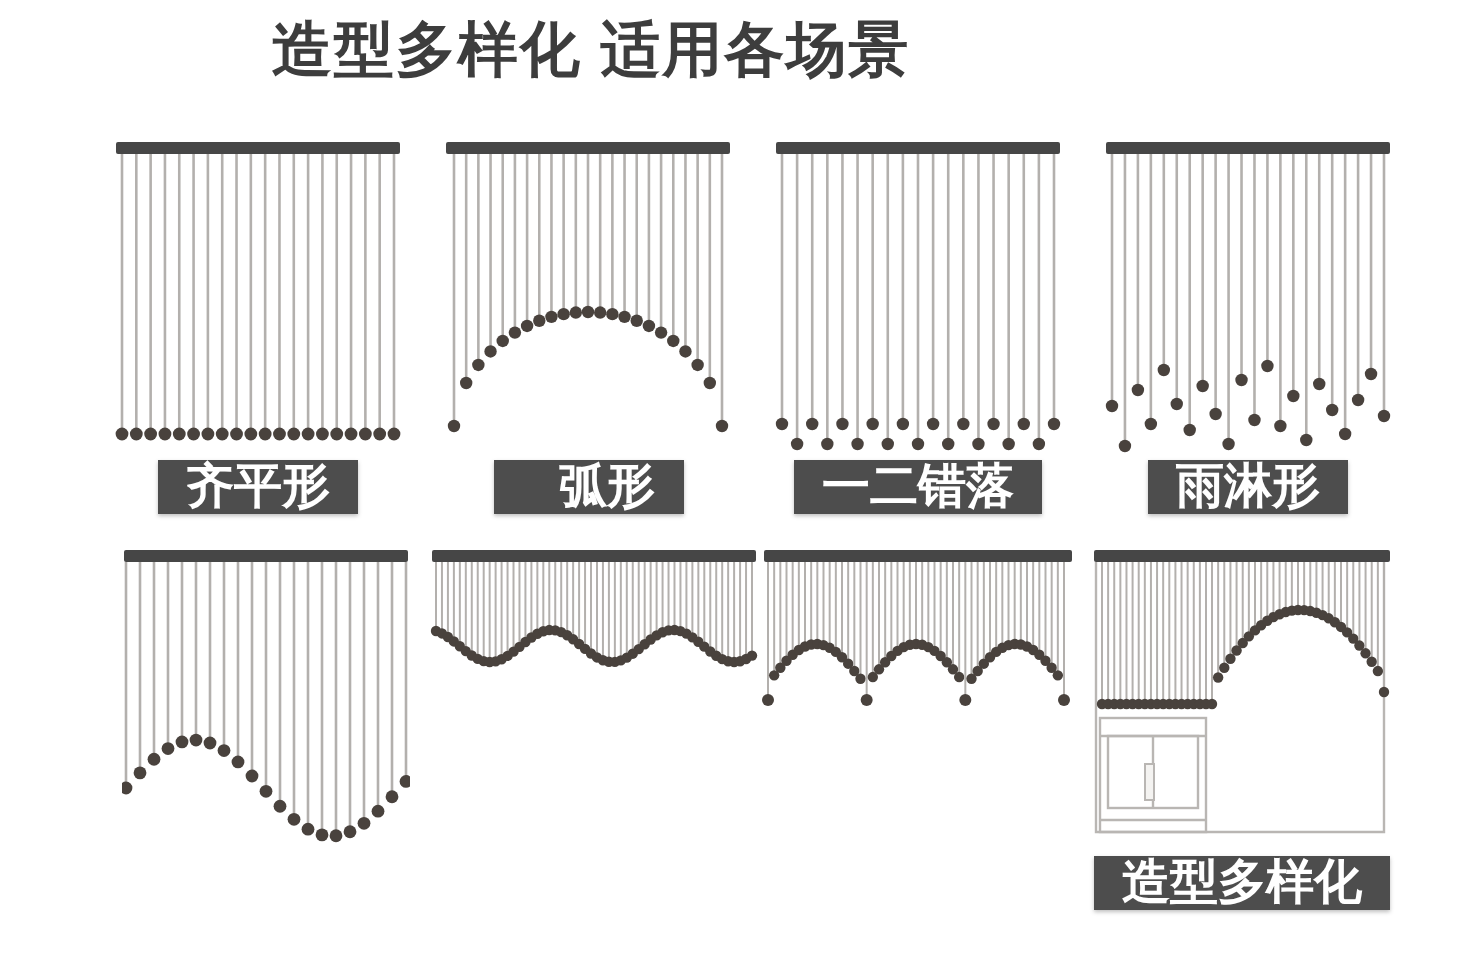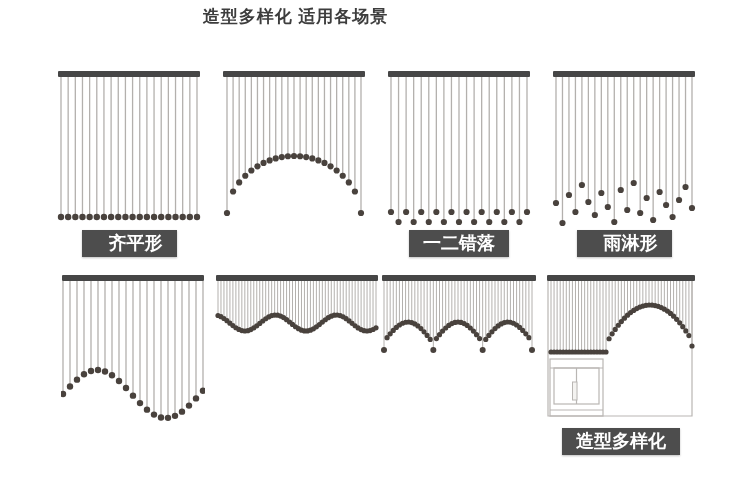--- a/index.html
+++ b/index.html
@@ -2,29 +2,29 @@
 <html><head>
 <meta charset="utf-8">
 <style>
   html,body{margin:0;padding:0;background:#ffffff;}
   .canvas{
     position:relative;width:741px;height:477px;background:#ffffff;overflow:hidden;
     font-family:"Liberation Sans",sans-serif;
   }
   .title{
     position:absolute;top:5px;left:0;width:591px;text-align:center;
-    font-size:17px;font-weight:bold;color:#3d3d3d;letter-spacing:1px;
+    font-size:30px;font-weight:bold;color:#3d3d3d;letter-spacing:1px;
   }
   .fig{position:absolute;}
   .fig svg{display:block;}
   .cap-row{position:absolute;text-align:center;}
   .cap{
     display:inline-block;box-sizing:border-box;min-width:95px;padding:0 14px;
     height:27px;line-height:27px;background:#4d4d4d;color:#ffffff;
-    font-size:18px;font-weight:bold;text-align:right;
+    font-size:24px;font-weight:bold;text-align:right;
     box-shadow:0 1px 2px rgba(0,0,0,0.25);
   }
 </style>
 </head>
 <body>
 
 <div class="canvas">
   <div class="title">造型多样化 适用各场景</div>
 
   <div class="fig" style="left:57px;top:68px;">
@@ -580,17 +580,18 @@
         <line x1="139.85714285714286" y1="9" x2="139.85714285714286" y2="58.90064724236803" stroke="#b3b0ad" stroke-width="1"></line>
         <circle cx="139.85714285714286" cy="58.90064724236803" r="2.6" fill="#49423d"></circle>
         <line x1="142.92857142857144" y1="9" x2="142.92857142857144" y2="63.52784776100526" stroke="#b3b0ad" stroke-width="1"></line>
         <circle cx="142.92857142857144" cy="63.52784776100526" r="2.6" fill="#49423d"></circle>
         <line x1="146" y1="9" x2="146" y2="74" stroke="#b3b0ad" stroke-width="1"></line>
         <circle cx="146" cy="74" r="2.6" fill="#49423d"></circle>
       </svg>
     </div>
 
   <div class="cap-row" style="left:57px;top:230px;width:144px;"><span class="cap">齐平形</span></div>
+  <div class="cap-row" style="left:222px;top:230px;width:144px;"><span class="cap">弧形</span></div>
   <div class="cap-row" style="left:552px;top:230px;width:144px;"><span class="cap">雨淋形</span></div>
   <div class="cap-row" style="left:387px;top:230px;width:144px;"><span class="cap">一二错落</span></div>
 
   <div class="cap-row" style="left:546px;top:428px;width:150px;"><span class="cap">造型多样化</span></div>
 </div>
 
 </body></html>

